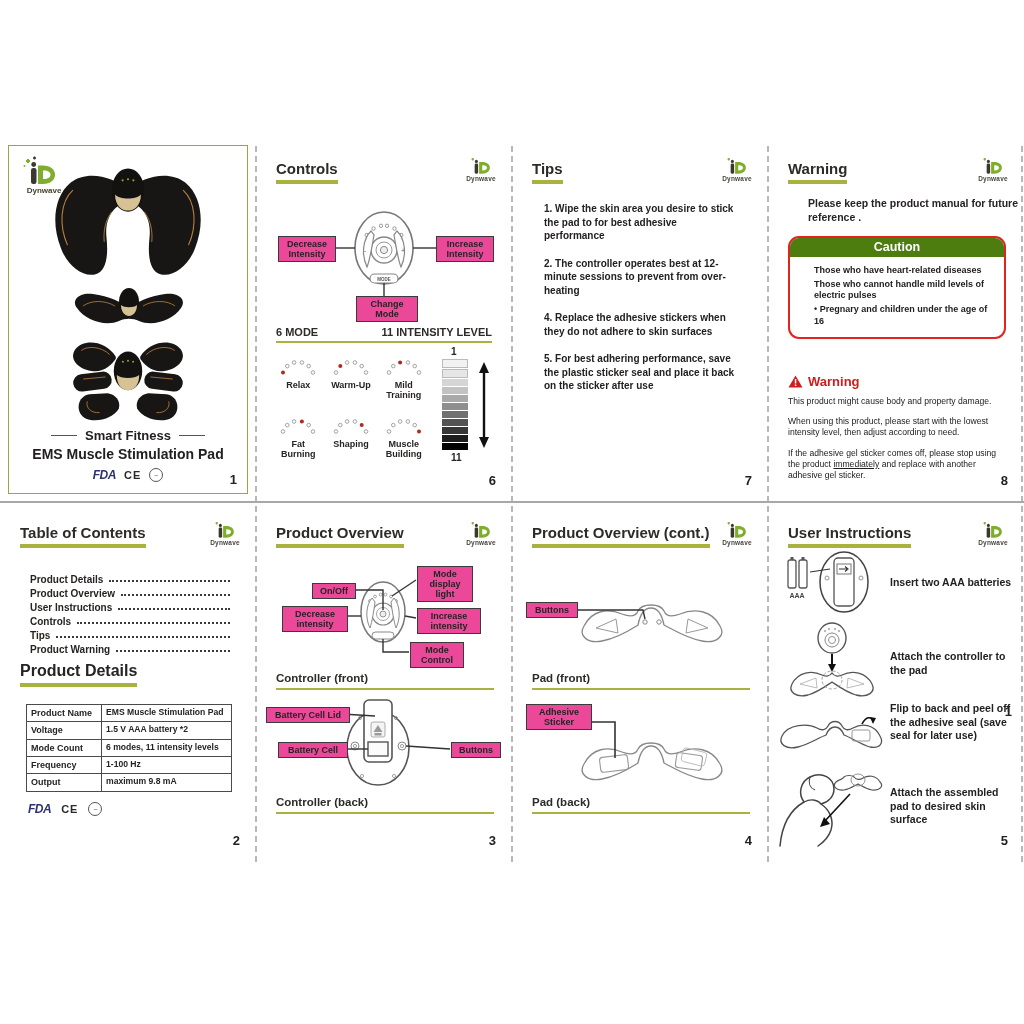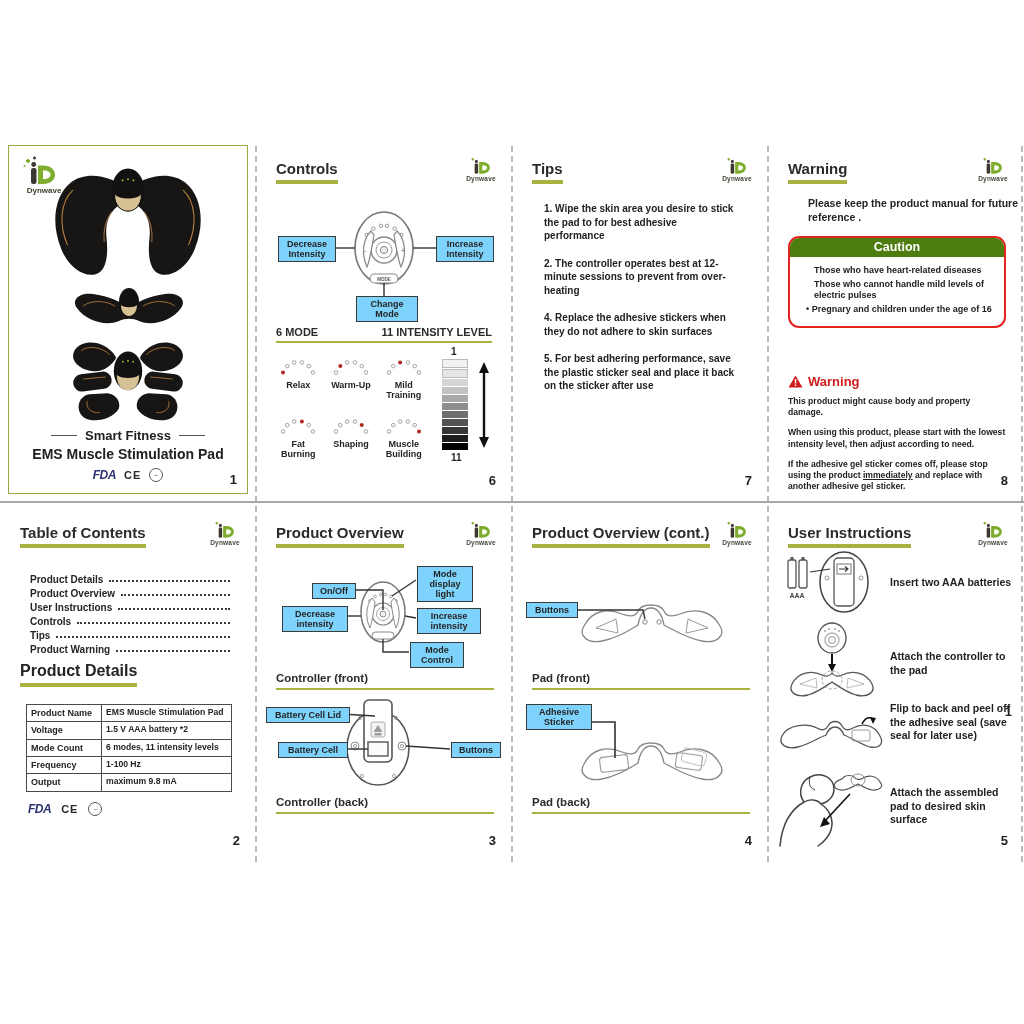--- a/index.html
+++ b/index.html
@@ -21,40 +21,40 @@
 
   
   .logo{position:absolute;right:14px;top:10px;width:34px;text-align:center;}
   .logo svg{display:block;margin:0 auto;}
   .logo .nm{font-size:6.5px;font-weight:700;color:#4a463c;letter-spacing:.2px;}
 
   .pgnum{position:absolute;right:16px;font-size:13px;font-weight:700;color:#222;}
   .row1 .pgnum{bottom:10px;} .row2 .pgnum{bottom:4px;}
 
   
-  .lbx{position:absolute;border:1.5px solid #3a3a3a;background:#7dd3fc;padding:2px 3px;
+  .lbx{position:absolute;border:1.5px solid #3a3a3a;background:#ec4899;padding:2px 3px;
        font-size:9px;font-weight:700;line-height:1.12;text-align:center;color:#242424;}
 
   
   .tips-list{position:absolute;left:32px;top:56px;width:196px;}
   .tips-list p{margin:0 0 14px 0;font-size:10px;font-weight:600;line-height:1.35;color:#232120;}
 
   
   .warn-intro{position:absolute;left:40px;top:50px;width:214px;font-size:10.5px;font-weight:700;line-height:1.35;}
   .caution{position:absolute;left:20px;top:90px;width:214px;border:2.5px solid #e42320;border-radius:11px;background:#fff;overflow:hidden;}
   .caution .chd{background:#4d7c0f;color:#fff;text-align:center;font-size:12.5px;font-weight:800;padding:2px 0 3px;}
   .caution .cbody{padding:6px 8px 10px;}
   .caution .cbody p{margin:0;font-size:9px;font-weight:700;line-height:1.3;color:#232120;}
   .caution .cbody p.ci{margin-top:2px;margin-left:16px;}
-  .caution .cbody p.ci3{margin-left:8px;}
+  .caution .cbody p.ci3{}
   .caution .cbody p.cintro{margin-bottom:8px;}
   .wsub{position:absolute;left:20px;top:228px;display:flex;align-items:center;gap:5px;}
   .wsub .wt{font-size:13px;font-weight:800;color:#cf1d1d;}
   .wparas{position:absolute;left:20px;top:250px;width:218px;}
-  .wparas p{margin:0 0 9px;font-size:8.6px;font-weight:700;line-height:1.3;color:#232120;}
+  .wparas p{margin:0 0 9px;font-size:8.6px;font-weight:400;line-height:1.3;color:#232120;}
   .wparas u{text-decoration:underline;}
 
   
   .modehdr{position:absolute;left:20px;right:20px;top:180px;display:flex;justify-content:space-between;
            font-size:11px;font-weight:800;border-bottom:2.5px solid #a9b23e;padding-bottom:3px;color:#2d2b28;}
   .modes{position:absolute;left:20px;top:208px;width:150px;display:grid;grid-template-columns:repeat(3,1fr);column-gap:8px;row-gap:12px;}
   .mode{display:flex;flex-direction:column;align-items:center;}
   .mode .ml{font-size:9px;font-weight:700;text-align:center;line-height:1.15;margin-top:2px;}
   .ibar{position:absolute;left:186px;top:200px;width:46px;}
   .ibar .num{font-size:10px;font-weight:800;margin-left:9px;}

